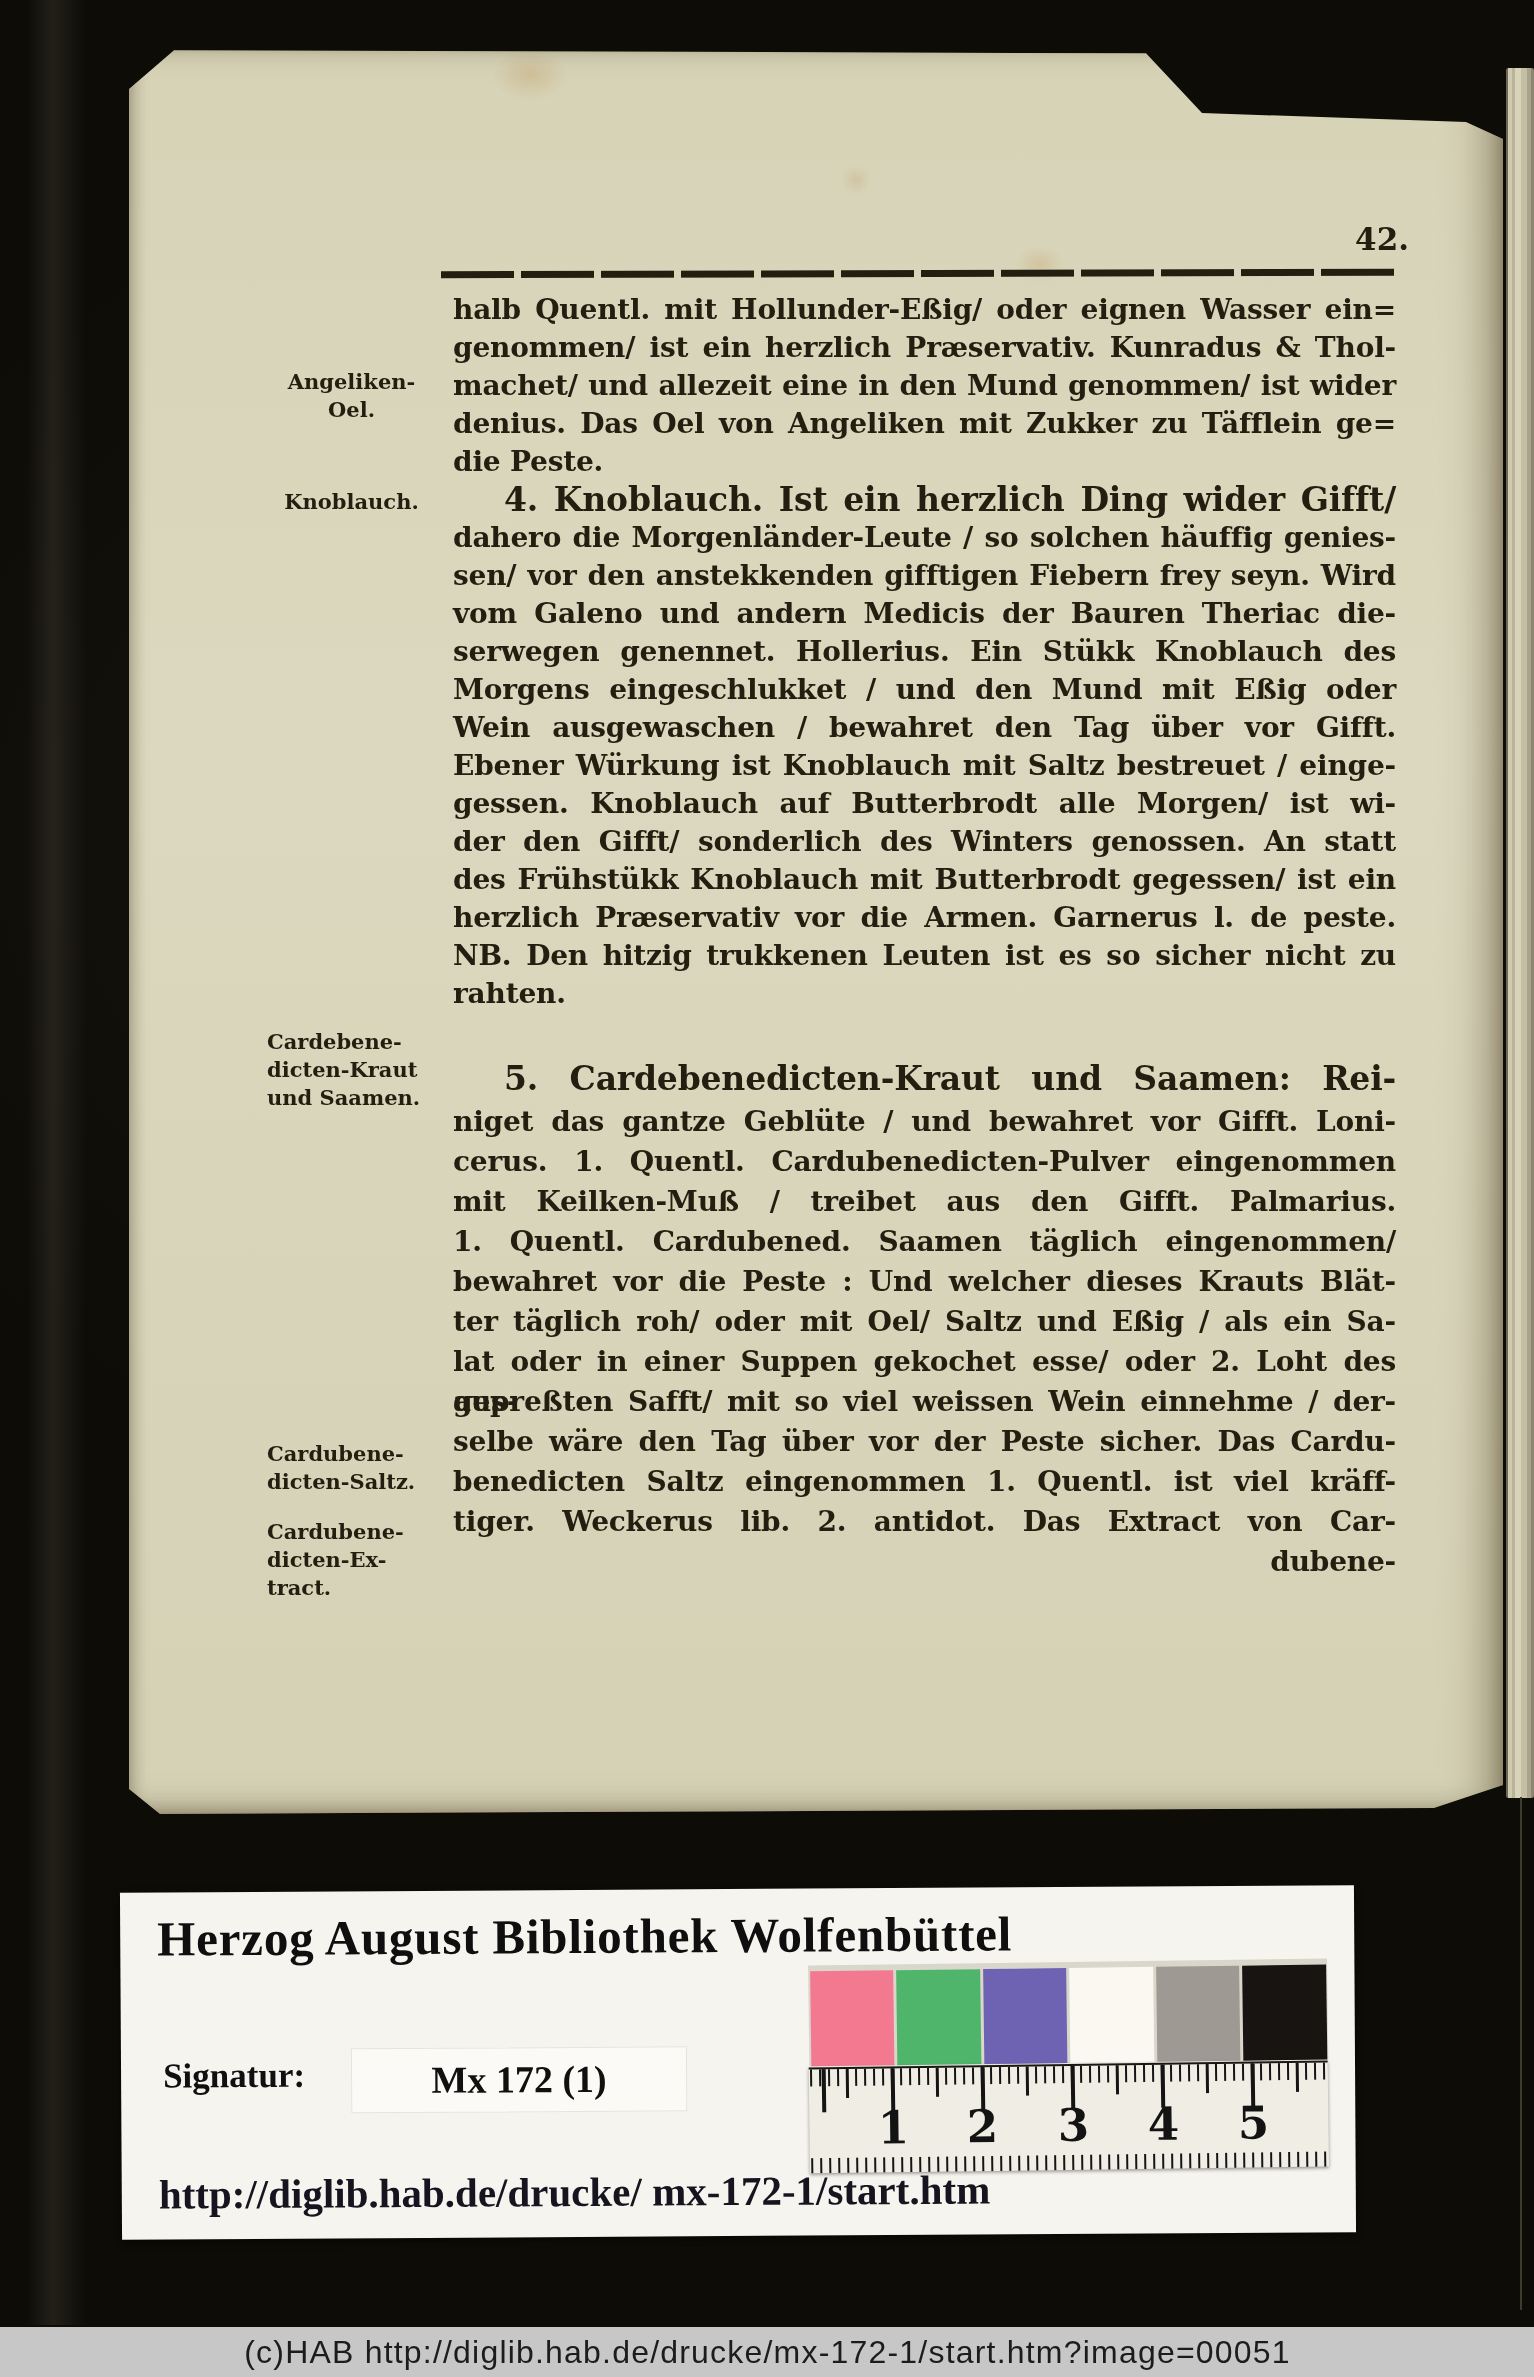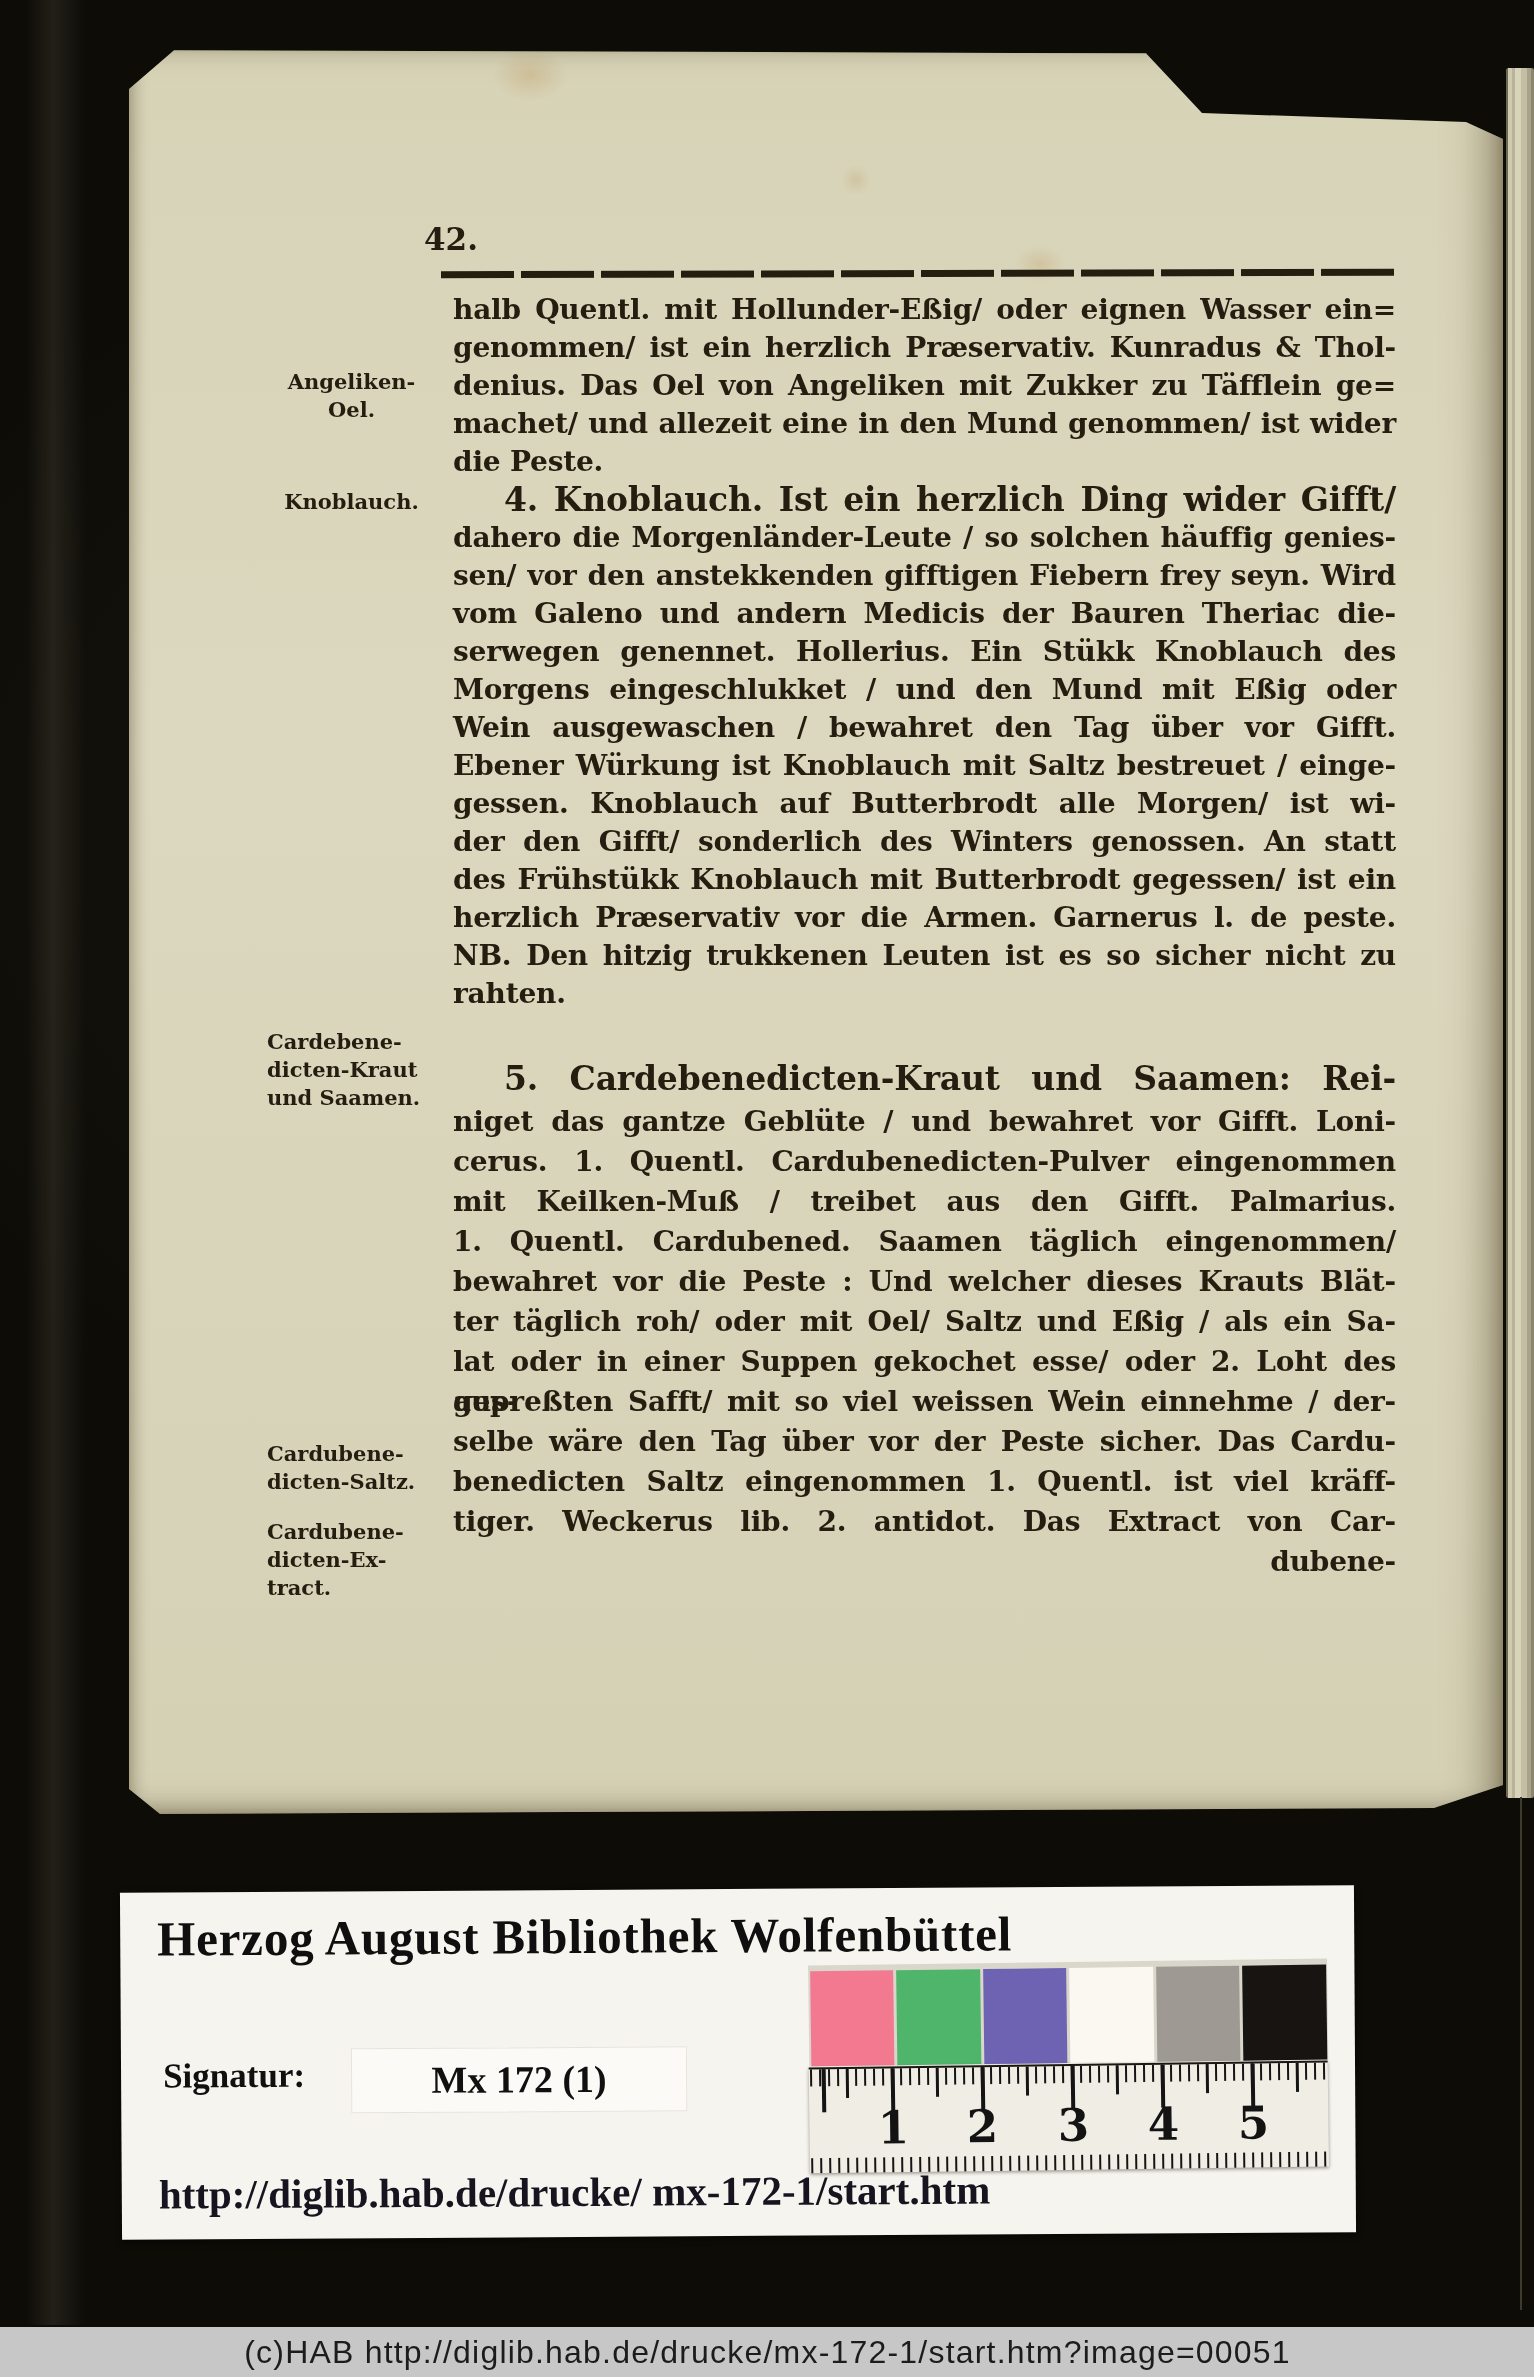--- a/index.html
+++ b/index.html
@@ -19,21 +19,21 @@
                           1374px 1744px,1305px 1767px,31px 1773px,0 1748px);
         box-shadow:inset -24.6px 0 46px -14px rgba(70,55,25,.55),
                    inset 7.7px 0 20px -9.2px rgba(70,55,25,.35),
                    inset 0 10.7px 23px -10.7px rgba(60,45,20,.45),
                    inset 0 -12.3px 26px -12.3px rgba(60,45,20,.4);}
   .fore-edge{position:absolute;left:1506px;top:68px;width:28px;height:1730px;border-radius:2.3px;
         background:linear-gradient(90deg,#6e6852 0 2.3px,#cfcbb0 2.3px 6.1px,#b8b399 6.1px 9.2px,
                    #d8d4ba 9.2px 15.3px,#c4bfa4 15.3px 21px,#a9a489 21px 24.6px,#8c8670 24.6px 28px);}
   .edge-line{position:absolute;left:1520px;top:1797px;width:2.3px;height:513px;background:#3d3b2e;}
   
-  .pagenum{position:absolute;left:295px;top:181px;width:955px;text-align:left;
+  .pagenum{position:absolute;left:325px;top:181px;width:955px;text-align:right;
         font:700 31px/34px "DejaVu Serif","Liberation Serif",serif;color:#241d10;}
   .headrule{position:absolute;left:312px;top:229px;width:954px;height:7px;transform:rotate(-.15deg);
         background:repeating-linear-gradient(90deg,#241e10 0 73px,rgba(36,30,16,0) 73px 80px);}
   .bodyblock{position:absolute;left:312px;top:250px;width:955px;}
   .tl{height:38px;font:700 28px/38px "DejaVu Serif","Liberation Serif",serif;color:#241d10;
       letter-spacing:-0.2px;text-align:justify;text-align-last:justify;margin-left:12px;}
   .tl.short{text-align-last:left;}
   .tl.h1{font-size:33px;text-indent:51px;}
   .tl.h2{font-size:33px;height:46px;line-height:46px;margin-top:43px;text-indent:51px;}
   .tl.s2{height:40px;line-height:40px;}
@@ -101,22 +101,22 @@
     </div>
     <div class="mnote m4">
       <div>Cardubene-</div>
       <div>dicten-Ex-</div>
       <div>tract.</div>
     </div>
 
     <div class="bodyblock">
       <div class="tl">halb Quentl. mit Hollunder-Eßig/ oder eignen Wasser ein=</div>
       <div class="tl">genommen/ ist ein herzlich Præservativ.  Kunradus &amp; Thol-</div>
+      <div class="tl">machet/ und allezeit eine in den Mund genommen/ ist wider</div>
       <div class="tl">denius.  Das Oel von Angeliken mit Zukker zu Täfflein ge=</div>
-      <div class="tl">machet/ und allezeit eine in den Mund genommen/ ist wider</div>
       <div class="tl short">die Peste.</div>
       <div class="tl h1">4. Knoblauch.  Ist ein herzlich Ding wider Gifft/</div>
       <div class="tl">dahero die Morgenländer-Leute / so solchen häuffig genies-</div>
       <div class="tl">sen/ vor den anstekkenden gifftigen Fiebern frey seyn.  Wird</div>
       <div class="tl">vom Galeno und andern Medicis der Bauren  Theriac die-</div>
       <div class="tl">serwegen genennet.  Hollerius. Ein Stükk Knoblauch des</div>
       <div class="tl">Morgens eingeschlukket /  und den Mund mit Eßig oder</div>
       <div class="tl">Wein ausgewaschen / bewahret den Tag über vor Gifft.</div>
       <div class="tl">Ebener Würkung ist Knoblauch mit Saltz bestreuet / einge-</div>
       <div class="tl">gessen.  Knoblauch auf Butterbrodt alle Morgen/ ist wi-</div>

